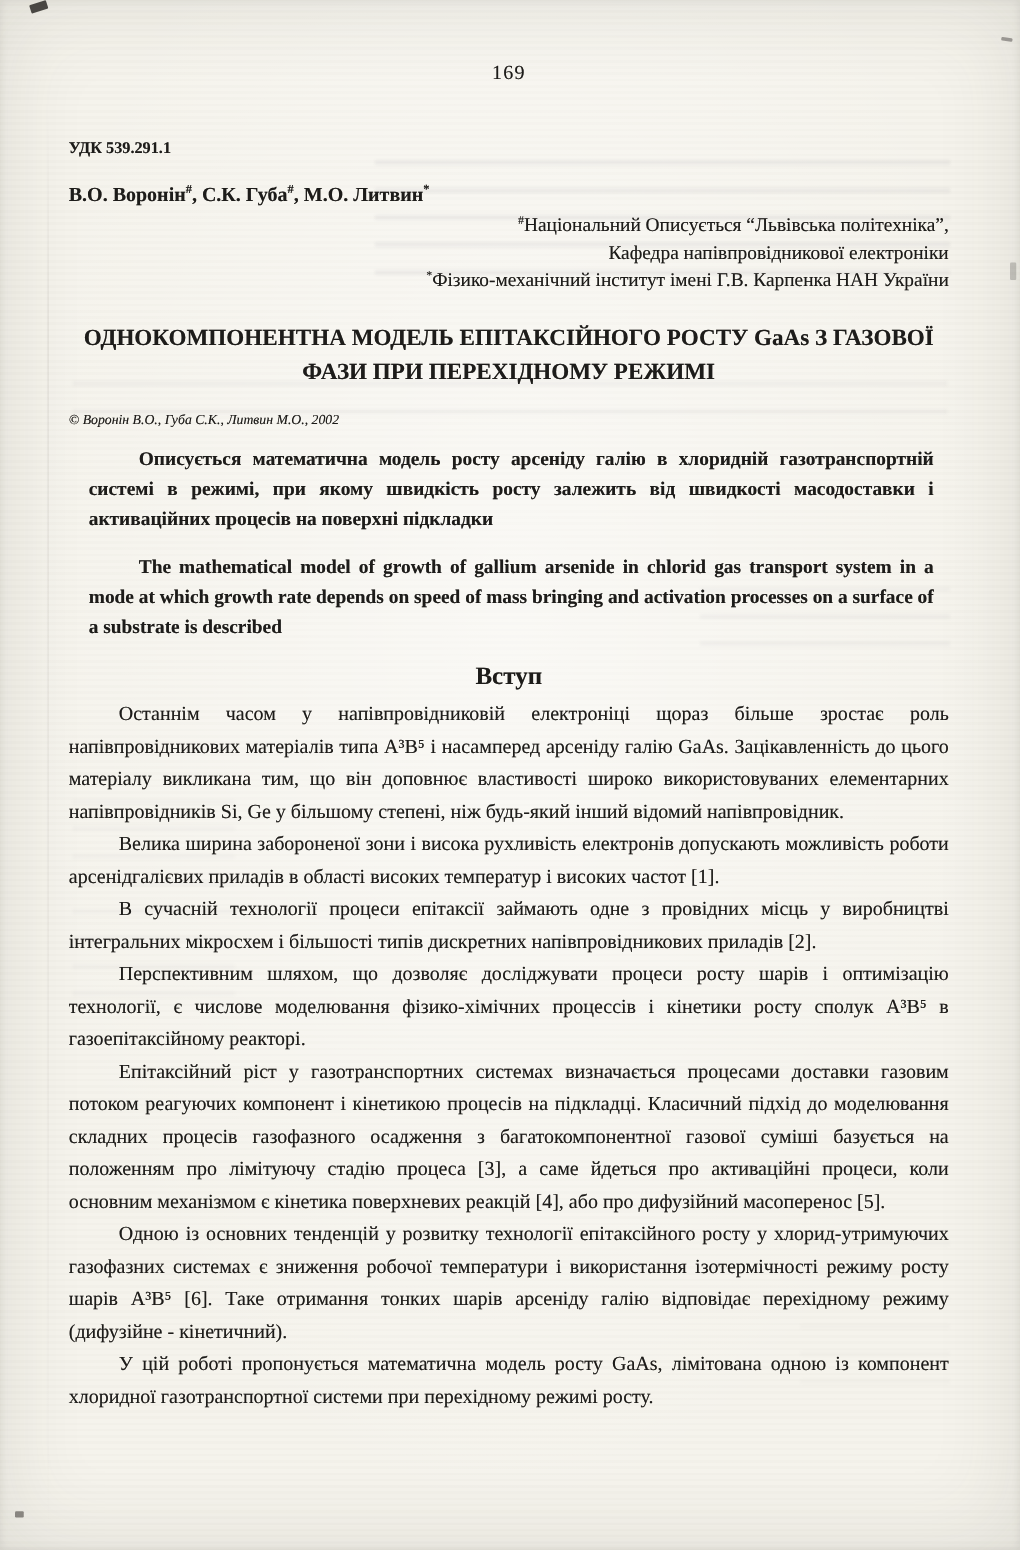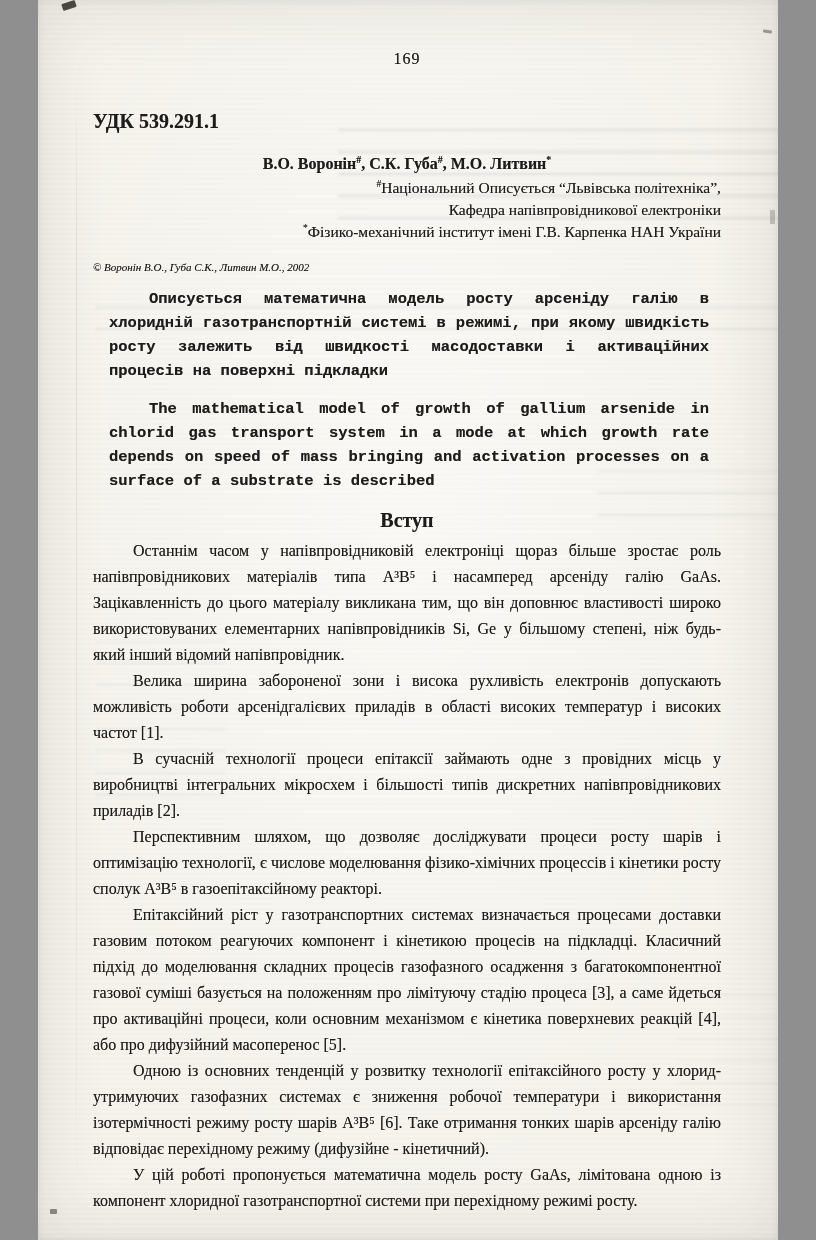--- a/index.html
+++ b/index.html
@@ -2,21 +2,21 @@
 <html lang="uk"><head>
 <meta charset="utf-8">
 <style>
   html, body {
     margin: 0;
     padding: 0;
     background: #8f8f8f;
   }
   .page {
     position: relative;
-    width: 740px;
+    width: 816px;
     height: 1240px;
     margin: 0 auto;
     background:
       radial-gradient(ellipse at 50% 40%, rgba(255,255,255,0.5), rgba(0,0,0,0) 70%),
       repeating-linear-gradient(0deg, rgba(120,115,100,0.025) 0 2px, rgba(0,0,0,0) 2px 5px),
       #f5f3ec;
     box-shadow: inset 0 0 70px rgba(60,55,40,0.12), inset 0 0 8px rgba(0,0,0,0.08);
     overflow: hidden;
     font-family: "Liberation Serif", "DejaVu Serif", serif;
     color: #1d1c1a;
@@ -28,26 +28,26 @@
     right: 57px;
     top: 0;
   }
   .page-number {
     text-align: center;
     font-size: 16px;
     margin-top: 50px;
     letter-spacing: 1px;
   }
   .udc {
-    font-size: 20px;
+    font-size: 13px;
     font-weight: bold;
     margin-top: 42px;
   }
   .byline {
-    text-align: center;
+    text-align: left;
     font-size: 16px;
     font-weight: bold;
     margin-top: 22px;
   }
   .byline sup, .affiliations sup {
     font-size: 62%;
     vertical-align: super;
     line-height: 0;
   }
   .affiliations {
@@ -68,21 +68,20 @@
     font-size: 11px;
     margin-top: 18px;
   }
   .abstract {
     font-weight: bold;
     font-size: 15.5px;
     line-height: 24px;
     text-align: justify;
     margin: 14px 12px 0 16px;
     text-indent: 40px;
-    font-family: Liberation Mono, monospace;
   }
   .section-heading {
     text-align: center;
     font-size: 20px;
     font-weight: bold;
     margin: 16px 0 6px 0;
   }
   .body-par {
     font-size: 16px;
     line-height: 26px;
@@ -148,20 +147,21 @@
     <div class="byline">
       <span>В.О. Воронін</span><sup>#</sup><span>, </span><span>С.К. Губа</span><sup>#</sup><span>, </span><span>М.О. Литвин</span><sup>*</sup>
     </div>
 
     <div class="affiliations">
       <div><sup>#</sup><span>Національний Описується “Львівська політехніка”,</span></div>
       <div><sup></sup><span>Кафедра напівпровідникової електроніки</span></div>
       <div><sup>*</sup><span>Фізико-механічний інститут імені Г.В. Карпенка НАН України</span></div>
     </div>
 
+    <h1 class="title">ОДНОКОМПОНЕНТНА МОДЕЛЬ ЕПІТАКСІЙНОГО РОСТУ GaAs З ГАЗОВОЇ ФАЗИ ПРИ ПЕРЕХІДНОМУ РЕЖИМІ</h1>
 
     <div class="copyright">© Воронін В.О., Губа С.К., Литвин М.О., 2002</div>
 
     <p class="abstract">Описується математична модель росту арсеніду галію в хлоридній газотранспортній системі в режимі, при якому швидкість росту залежить від швидкості масодоставки і активаційних процесів на поверхні підкладки</p>
 
     <p class="abstract">The mathematical model of growth of gallium arsenide in chlorid gas transport system in a mode at which growth rate depends on speed of mass bringing and activation processes on a surface of a substrate is described</p>
 
     <h2 class="section-heading">Вступ</h2>
 
     <p class="body-par">Останнім часом у напівпровідниковій електроніці щораз більше зростає роль напівпровідникових матеріалів типа A³B⁵ і насамперед арсеніду галію GaAs. Зацікавленність до цього матеріалу викликана тим, що він доповнює властивості широко використовуваних елементарних напівпровідників Si, Ge у більшому степені, ніж будь-який інший відомий напівпровідник.</p>

